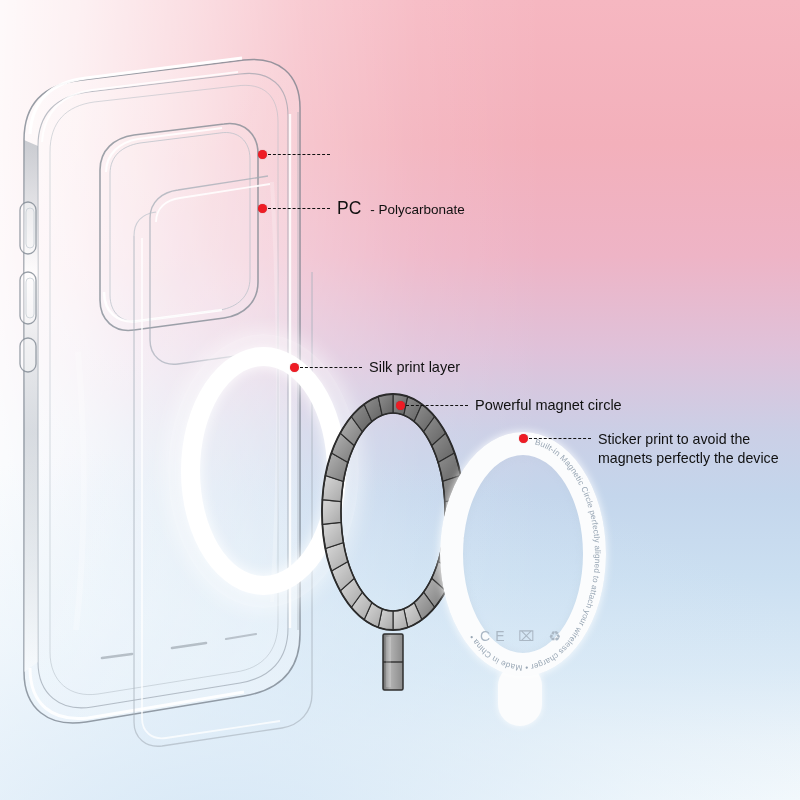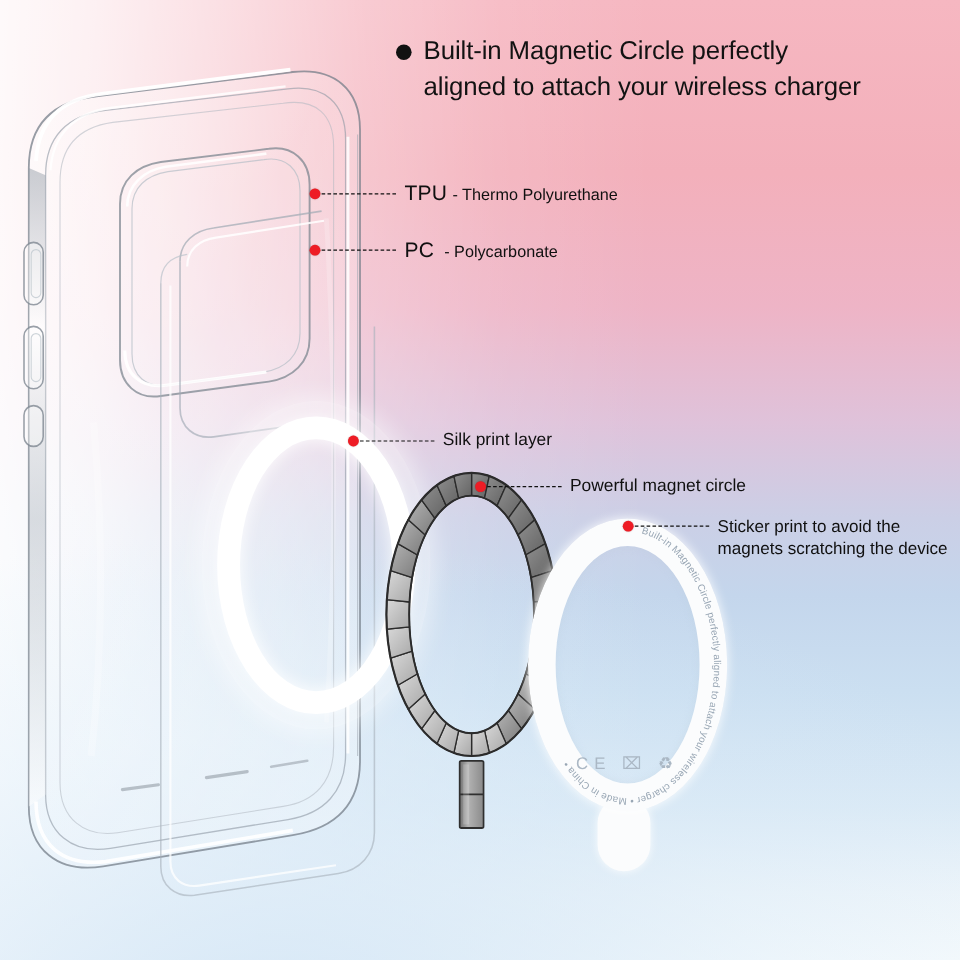--- a/index.html
+++ b/index.html
@@ -546,35 +546,24 @@
         <path id="ringPath" d="M 89 17
                  A 72 111 0 1 1 88.9 17" fill="none"></path>
       </defs>
       <text class="ring-text">
         <textPath id="ring-textpath" href="#ringPath" startOffset="2%">Built-in Magnetic Circle perfectly aligned to attach your wireless charger • Made in China •</textPath>
       </text>
     </svg>
     <div class="cert-row">CE ⌧ ♻</div>
   </div>
 
-  <div class="headline">
-    <span class="headline-bullet"></span>
-    <div class="headline-text">
-      <span>Built-in Magnetic Circle perfectly</span><br>
-      <span>aligned to attach your wireless charger</span>
-    </div>
-  </div>
 
   <div class="callout" style="left:258px; top:150px;">
     <span class="dot"></span>
     <span class="dash" style="width:62px;"></span>
-    <span class="co-label">
-      <span class="big">TPU</span>
-      <span class="small">- Thermo Polyurethane</span>
-    </span>
   </div>
 
   <div class="callout" style="left:290px; top:358px;">
     <span class="dot"></span>
     <span class="dash" style="width:62px;"></span>
     <span class="co-label plain">Silk print layer</span>
   </div>
 
   <div class="callout" style="left:258px; top:197px;">
     <span class="dot"></span>
@@ -589,17 +578,17 @@
     <span class="dot"></span>
     <span class="dash" style="width:62px;"></span>
     <span class="co-label plain">Powerful magnet circle</span>
   </div>
 
   <div class="callout" style="left:519px; top:430px; align-items:flex-start;">
     <span class="dot" style="margin-top:4px;"></span>
     <span class="dash" style="width:62px; margin-top:8px;"></span>
     <span class="co-label two-line">
       <span>Sticker print to avoid the</span><br>
-      <span>magnets scratching the device</span>
+      <span>magnets perfectly the device</span>
     </span>
   </div>
 
 </div>
 
 </body></html>

